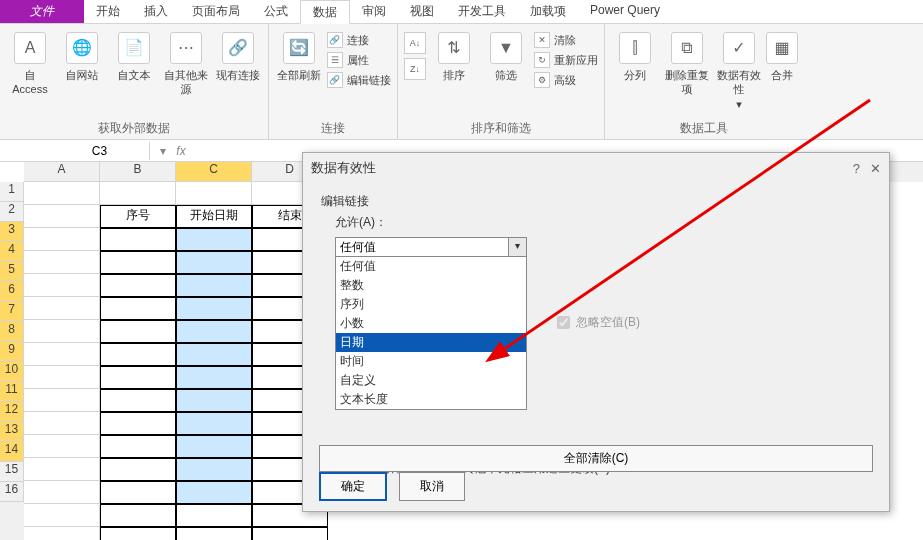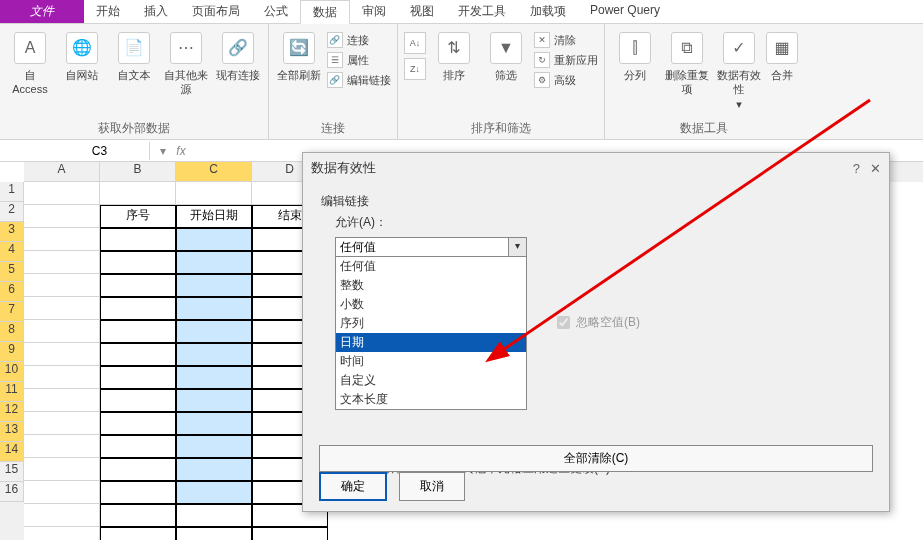--- a/index.html
+++ b/index.html
@@ -347,22 +347,22 @@
       <div class="lbl">允许(A)：</div>
       <div style="display:flex;gap:30px;align-items:center">
         <div>
           <div class="combo">
             <input readonly="" value="任何值" style="">
             <div class="arrow">▾</div>
           </div>
           <div class="listbox" id="listbox">
               <div>任何值</div>
               <div>整数</div>
+              <div>序列</div>
               <div>小数</div>
-              <div>序列</div>
               <div class="hi">日期</div>
               <div>时间</div>
               <div>自定义</div>
               <div>文本长度</div>
             </div>
         </div>
         <label class="chk">
           <input type="checkbox" checked="" disabled="" style="">
           <span>忽略空值(B)</span>
         </label>

